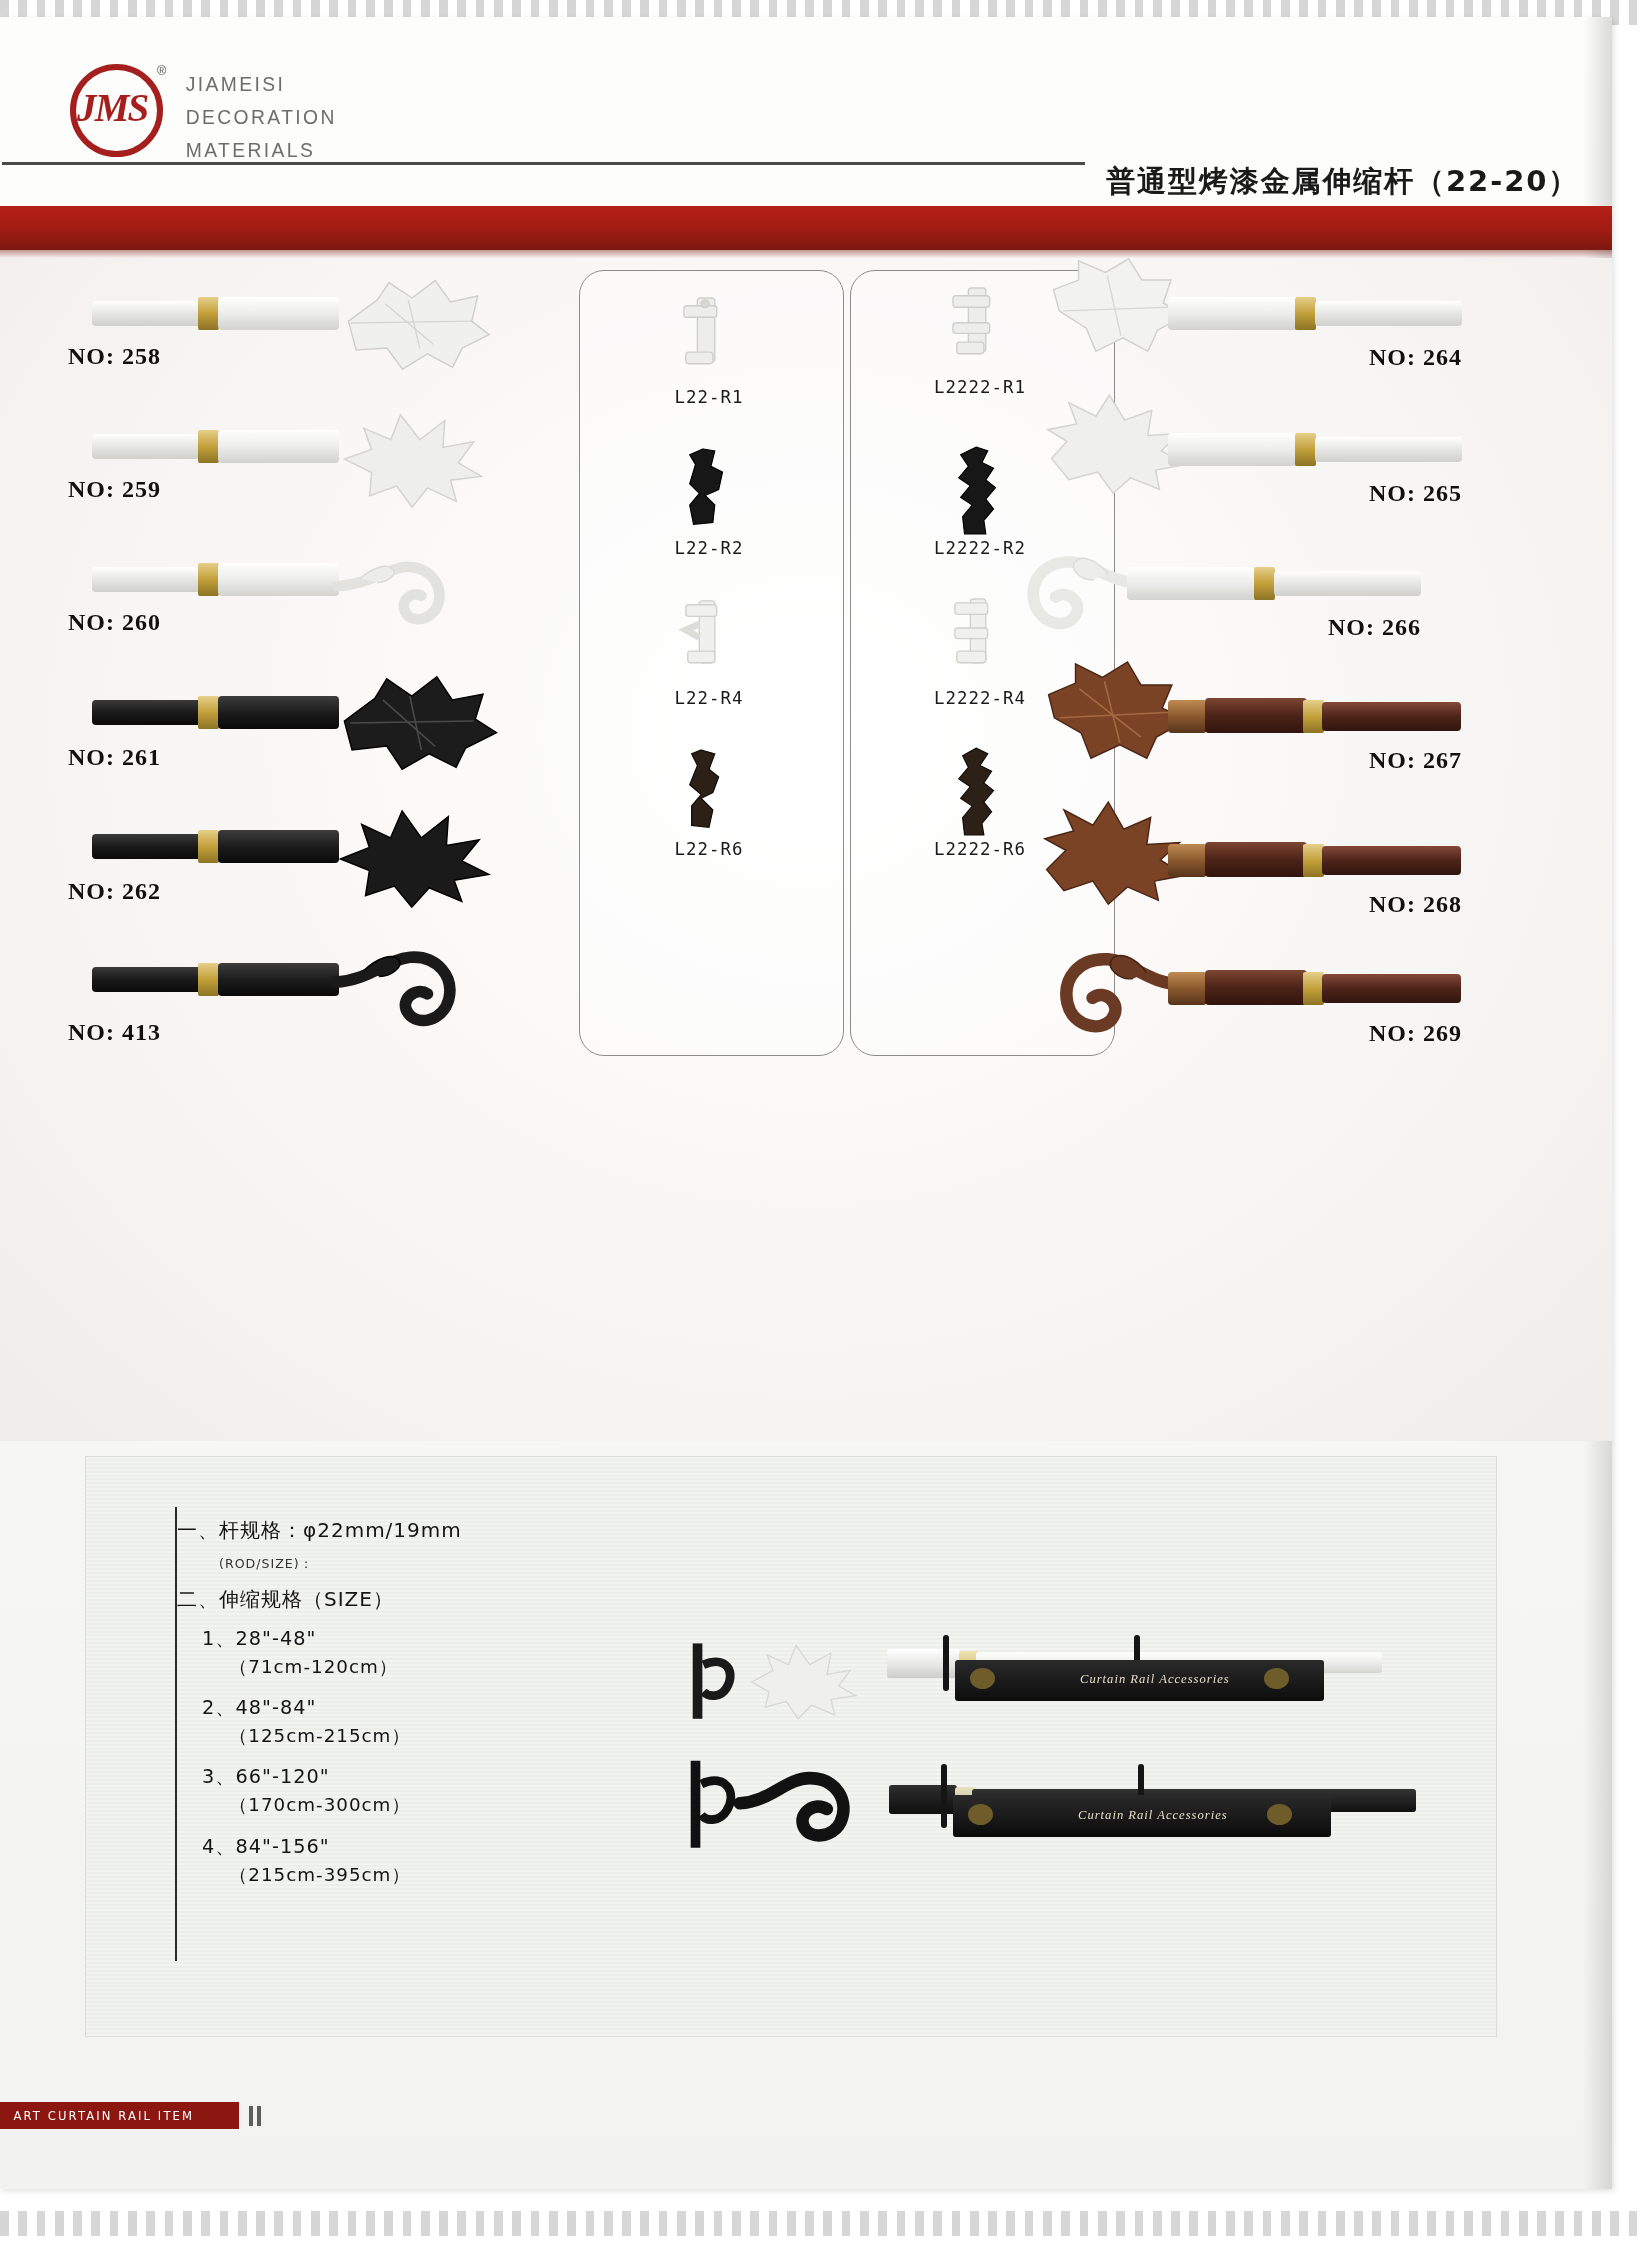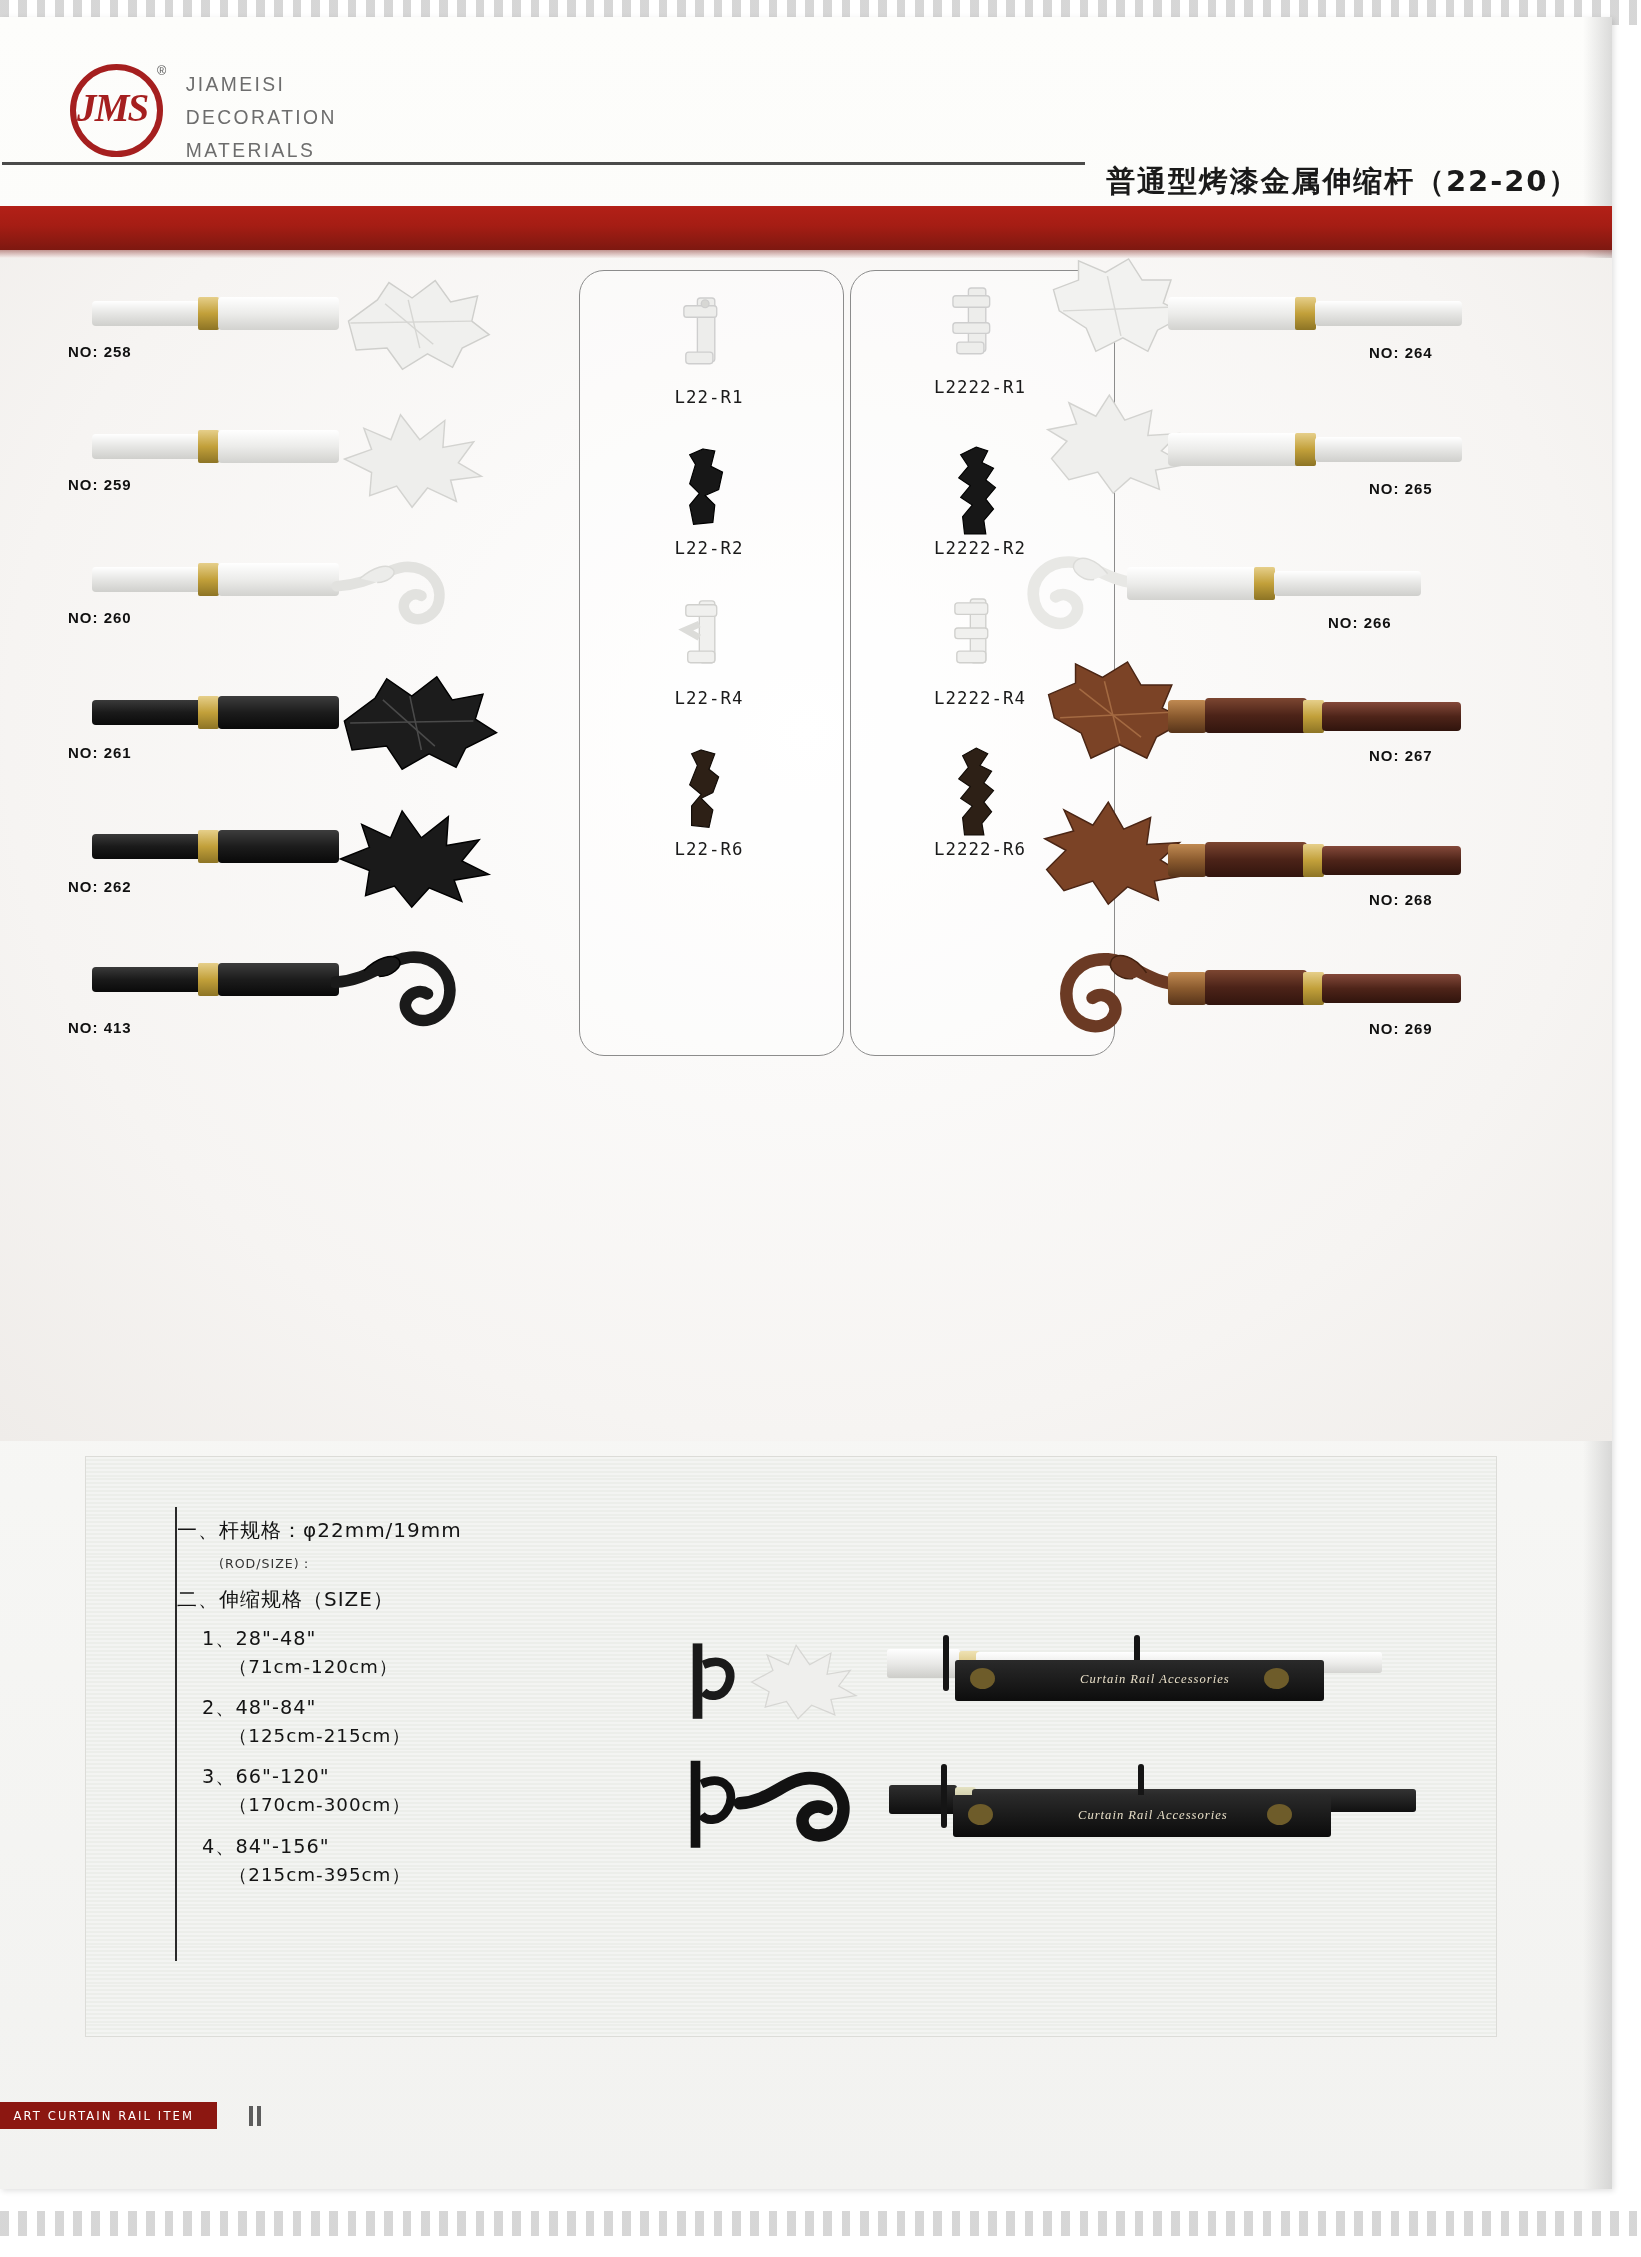--- a/index.html
+++ b/index.html
@@ -150,22 +150,22 @@
     left: 0; top: 241px;
     width: 1612px;
     height: 1183px;
     background: radial-gradient(ellipse at 50% 40%, #ffffff 0%, #f6f4f2 70%, #efece9 100%);
   }
 
   
   .rod-row { position: absolute; }
   .rod-label {
     position: absolute;
-    font-family: Liberation Sans, sans-serif;
-    font-size: 15px;
+    font-family: Liberation Serif, serif;
+    font-size: 24px;
     font-weight: bold;
     color: #101010;
     letter-spacing: 1px;
     white-space: nowrap;
   }
 
   
   .tube {
     position: absolute;
     border-radius: 3.9px;
@@ -288,21 +288,21 @@
     font-size: 12.6px;
     color: #e8dfc8;
     letter-spacing: 1px;
     white-space: nowrap;
   }
 
   
   .footer-tab {
     position: absolute;
     left: 0; bottom: 60px;
-    width: 217px; height: 27px;
+    width: 239px; height: 27px;
     background: #8c1711;
     display: flex;
     align-items: center;
   }
   .footer-tab .ft {
     font-family: "DejaVu Sans", sans-serif;
     font-size: 11.6px;
     color: #ffffff;
     letter-spacing: 2.1px;
     padding-left: 13.5px;

